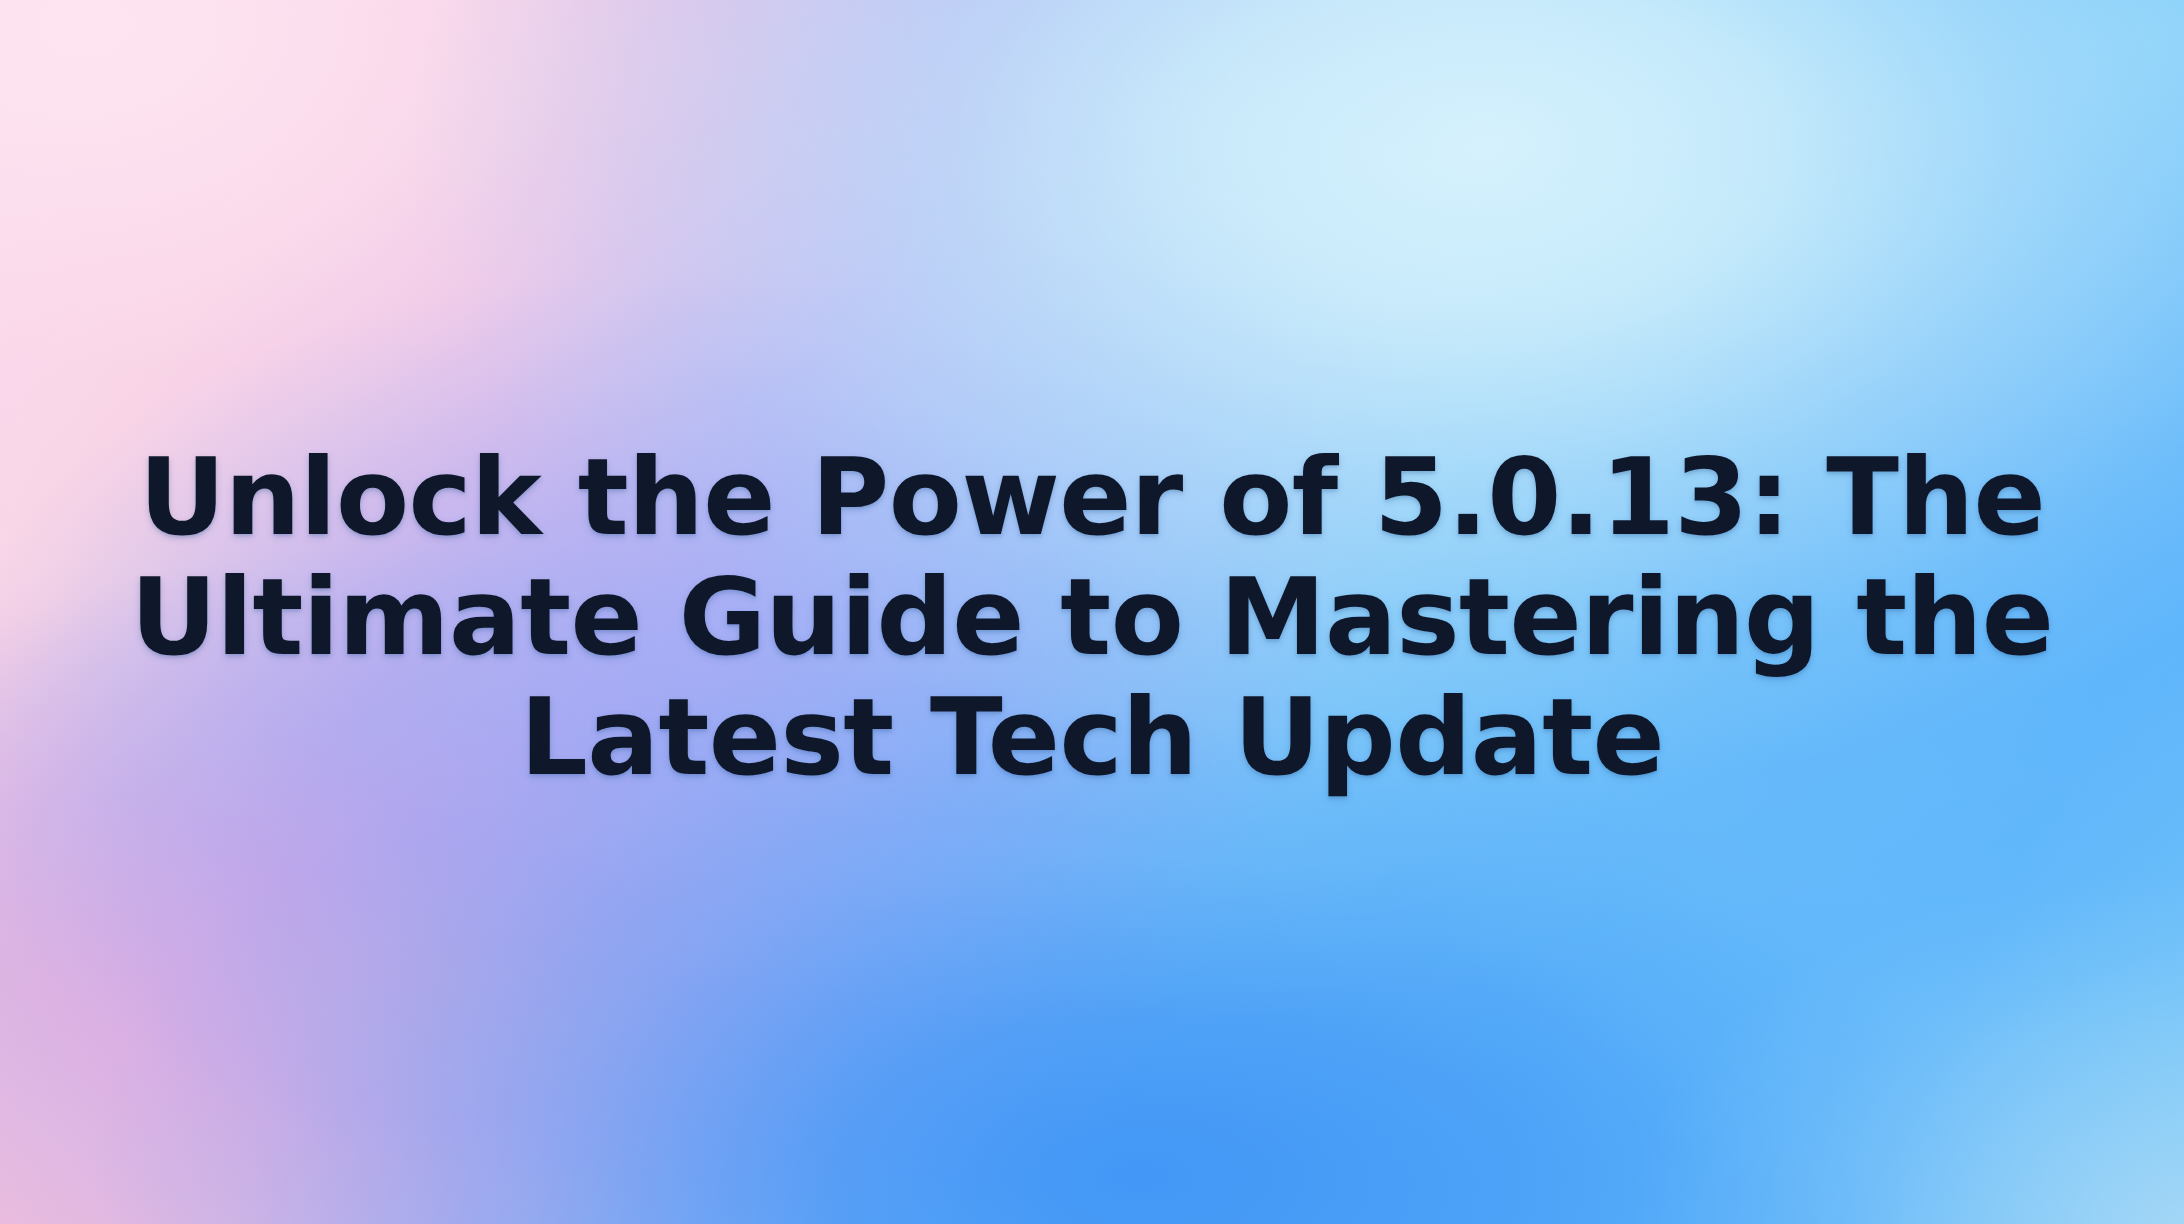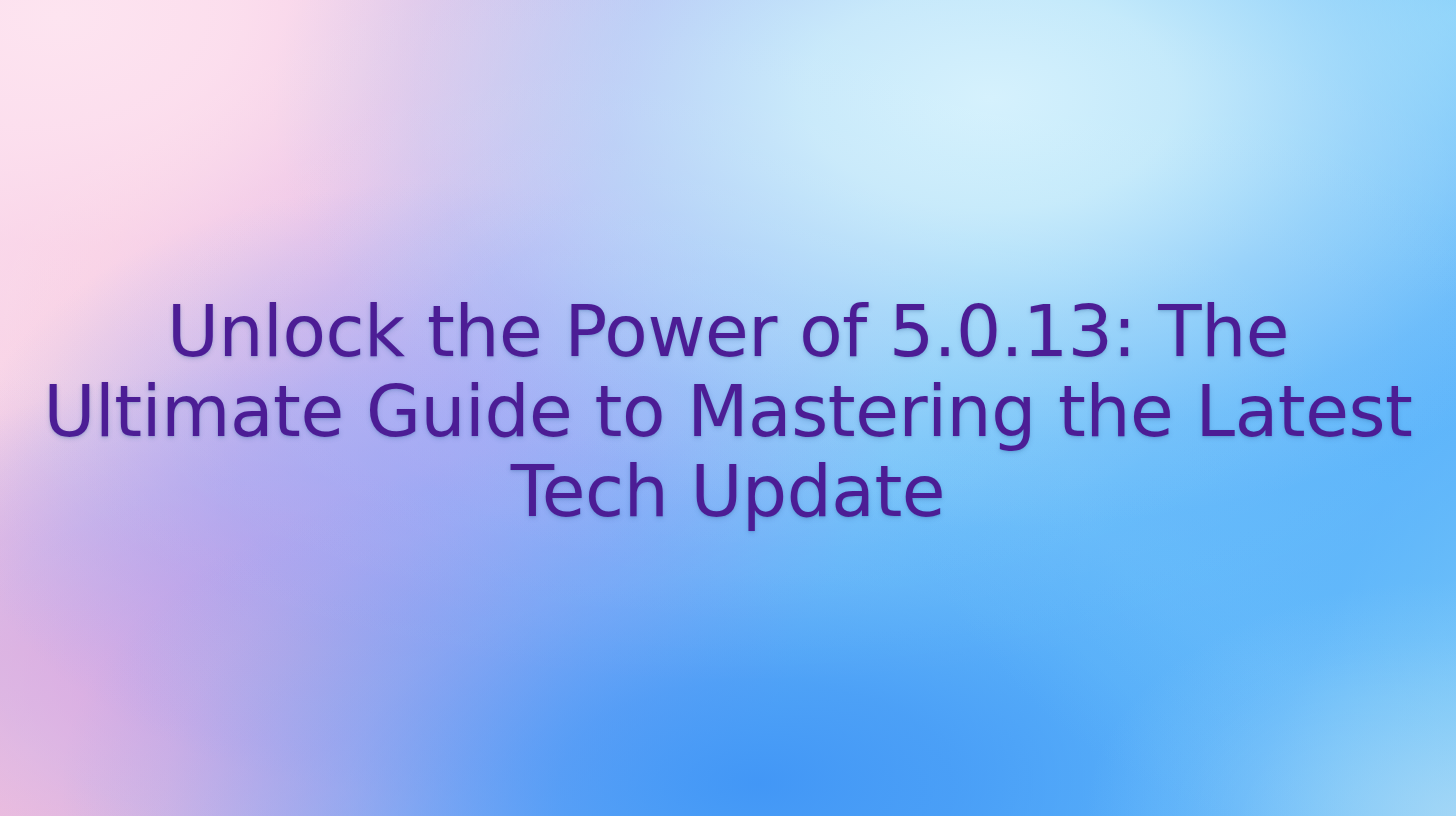--- a/index.html
+++ b/index.html
@@ -161,25 +161,25 @@
     justify-content: center;
     padding: 0 24px;
     box-sizing: border-box;
   }
 
   .hero-title {
     margin: 0;
     width: 1408px;
     text-align: center;
     font-family: "DejaVu Sans", sans-serif;
-    font-weight: 400;
+    font-weight: 700;
     font-size: 71px;
     line-height: 80px;
     letter-spacing: -0.4px;
-    color: #4c1d95;
+    color: #0f172a;
     text-shadow:
       0 2px 5px rgba(40, 90, 150, 0.22),
       0 1px 2px rgba(40, 90, 150, 0.18);
     word-wrap: break-word;
     transform: translateY(4px);
   }
 </style>
 </head>
 <body>
 

